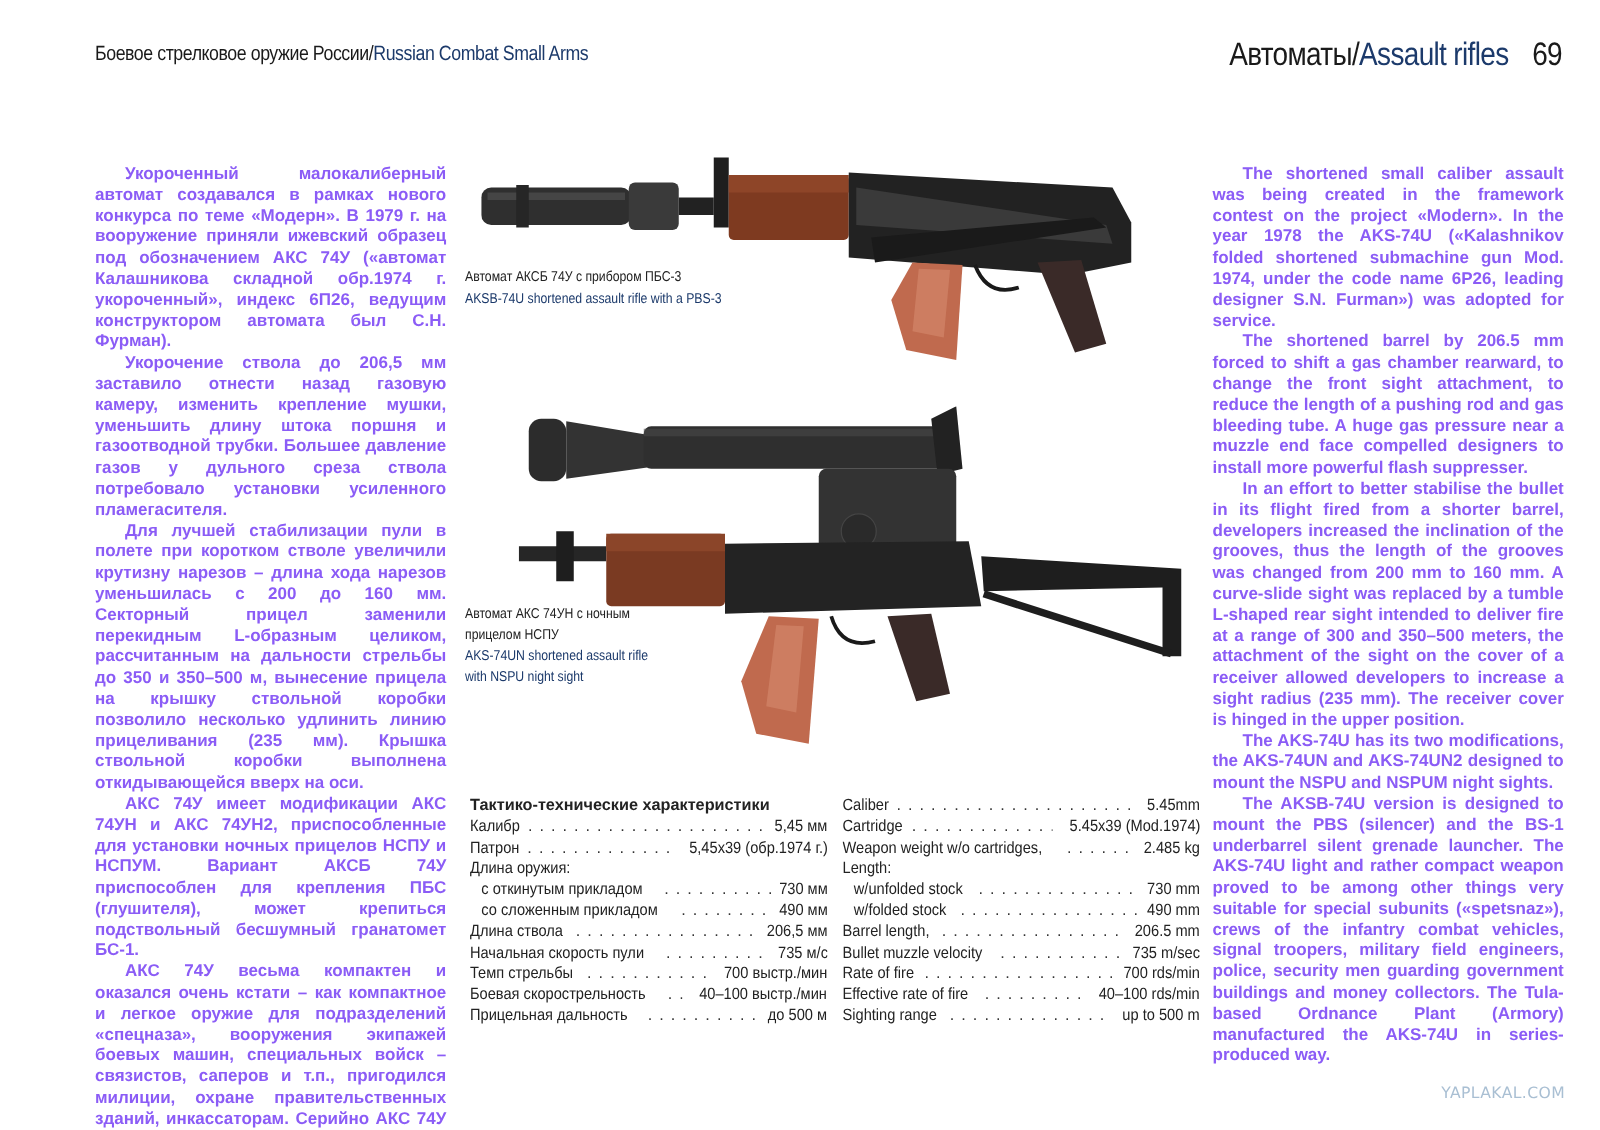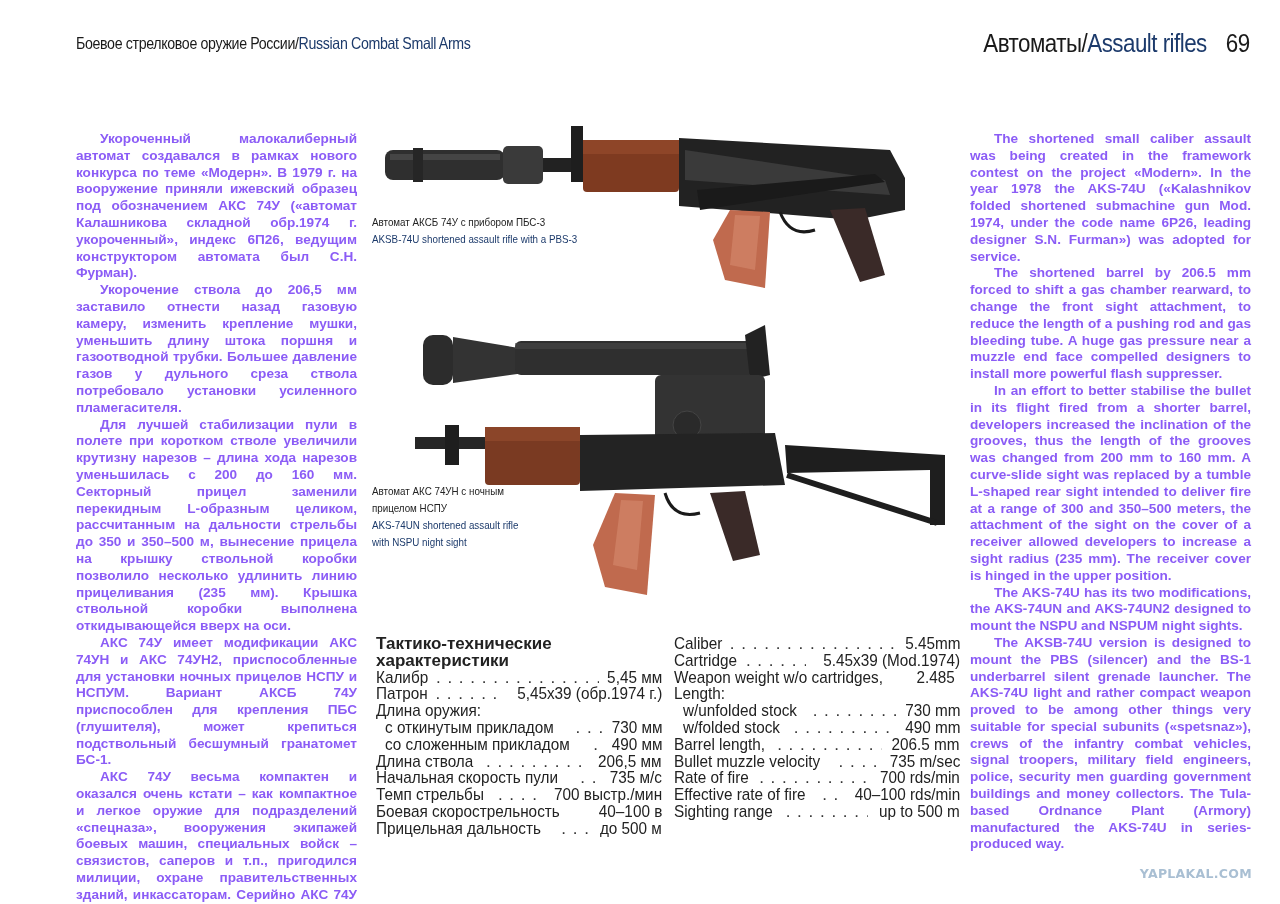--- a/index.html
+++ b/index.html
@@ -19,33 +19,33 @@
   .caption { position: absolute; font-size: 11.4px; line-height: 17px; transform: scaleX(0.86); transform-origin: left top; white-space: nowrap; }
   .caption .ru { color: #222; }
   .caption .en { color: #1c3a6b; }
   .cap1 { left: 372px; top: 214px; }
   .cap2 { left: 372px; top: 483px; }
 
   .photo { position: absolute; }
   .photo1 { left: 385px; top: 120px; width: 530px; height: 175px; }
   .photo2 { left: 415px; top: 325px; width: 540px; height: 275px; }
 
-  .specs { position: absolute; top: 636px; width: 286px; font-size: 17px; line-height: 16.8px; color: #222; }
+  .specs { position: absolute; top: 636px; width: 286px; font-size: 13px; line-height: 16.8px; color: #222; }
   .specs-ru { left: 376px; }
   .specs-en { left: 674px; }
   .specs .title { font-weight: bold; margin-bottom: 0px; }
   .spec-row { display: flex; white-space: nowrap; overflow: hidden; align-items: flex-end; }
   .spec-row .lbl { flex: 0 0 auto; transform: scaleX(0.9); transform-origin: left; }
   .spec-row .dots { flex: 1 1 auto; overflow: hidden; margin: 0 2px; }
   .spec-row .dots::after { content: " . . . . . . . . . . . . . . . . . . . . . . . . . . . . . . . . . . . . . . . . . . . . . . . . . . . . . . . . . . . . . ."; letter-spacing: 1px; color: #333; }
   .spec-row .val { flex: 0 0 auto; transform: scaleX(0.9); transform-origin: right; }
   .spec-row.indent .lbl { padding-left: 10px; }
   .spec-row.group .dots::after { content: ""; }
 
-  .watermark { position: absolute; right: 28px; top: 866px; font-size: 12.5px; font-weight: bold; color: #a9bfd3; letter-spacing: 0.3px; font-family: "DejaVu Sans", sans-serif; }
+  .watermark { position: absolute; right: 28px; top: 866px; font-size: 12.5px; font-weight: normal; color: #a9bfd3; letter-spacing: 0.3px; font-family: "DejaVu Sans", sans-serif; }
 </style>
 </head>
 <body>
 
 <div class="header-left">
   <span>Боевое стрелковое оружие России/</span><span class="blue">Russian Combat Small Arms</span>
 </div>
 <div class="header-right">
   <span>Автоматы/</span><span class="blue">Assault rifles</span><span class="page-num">69</span>
 </div>

